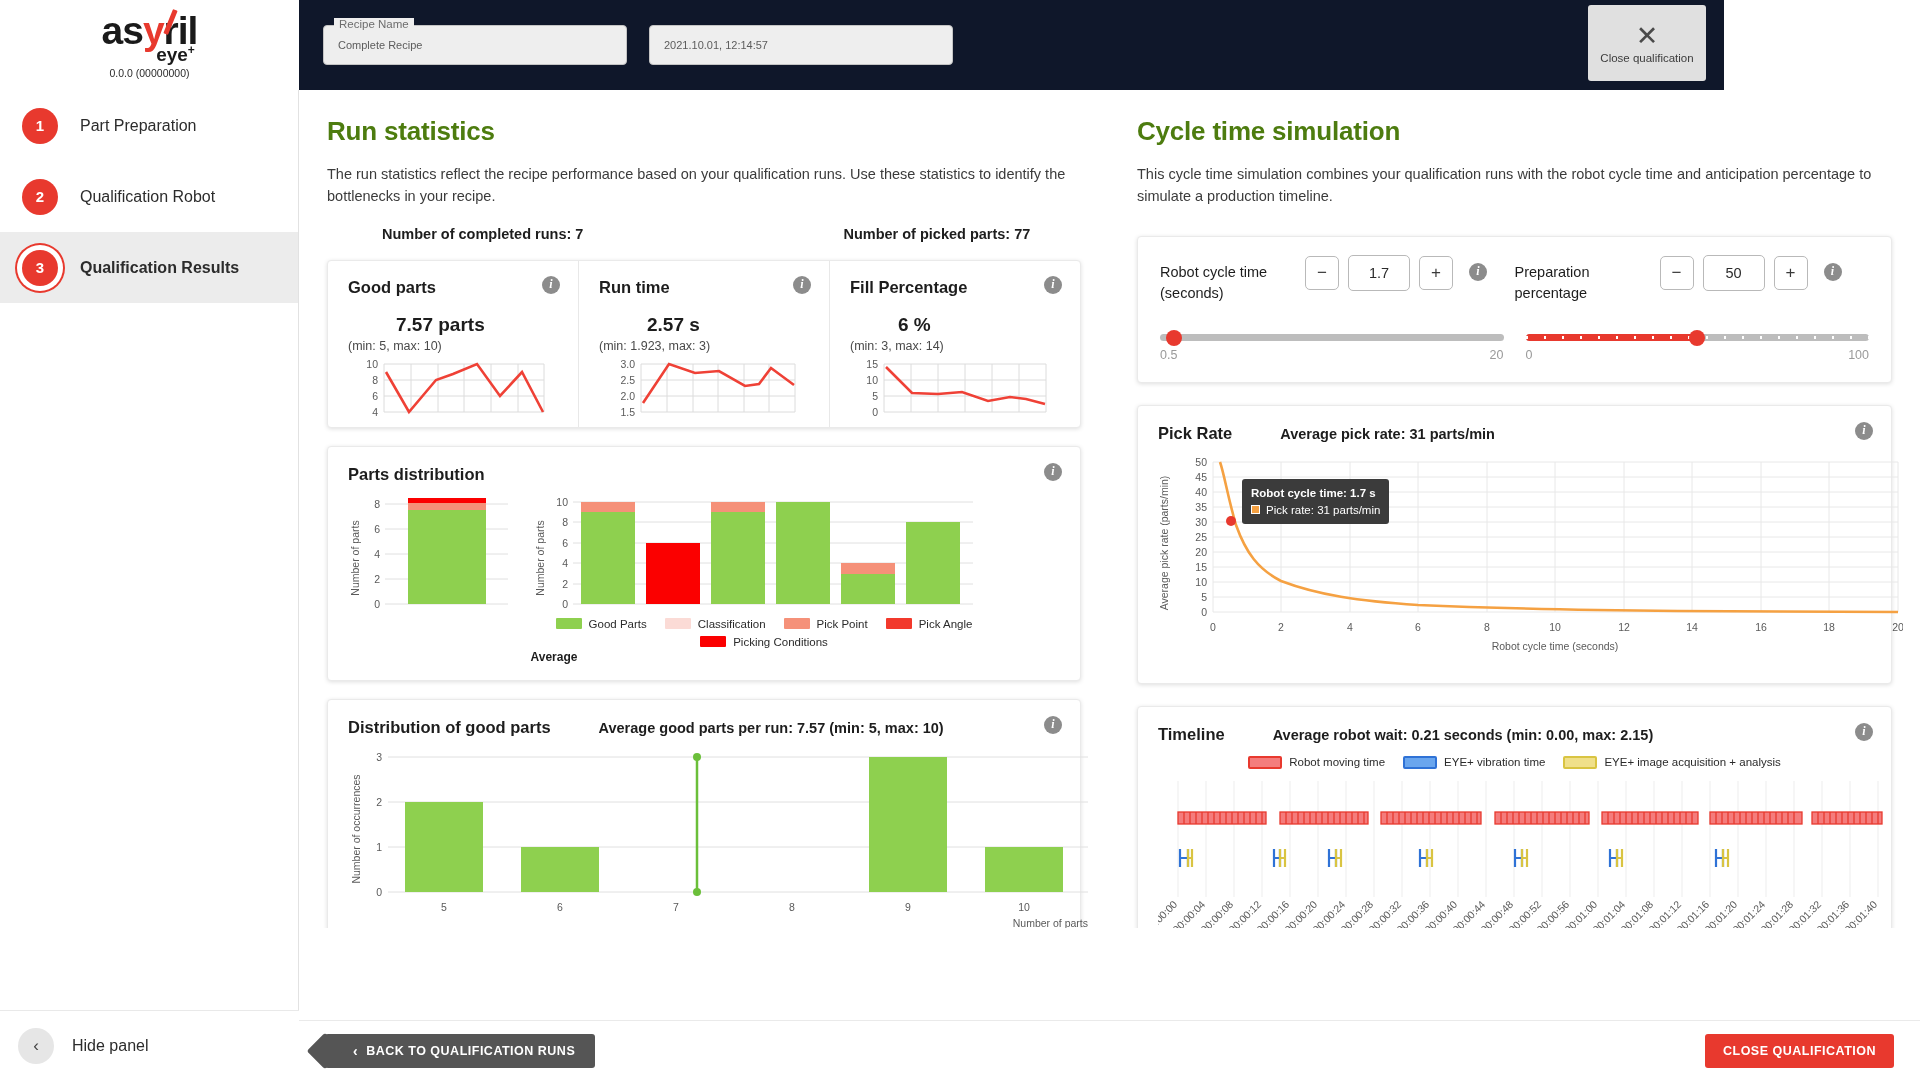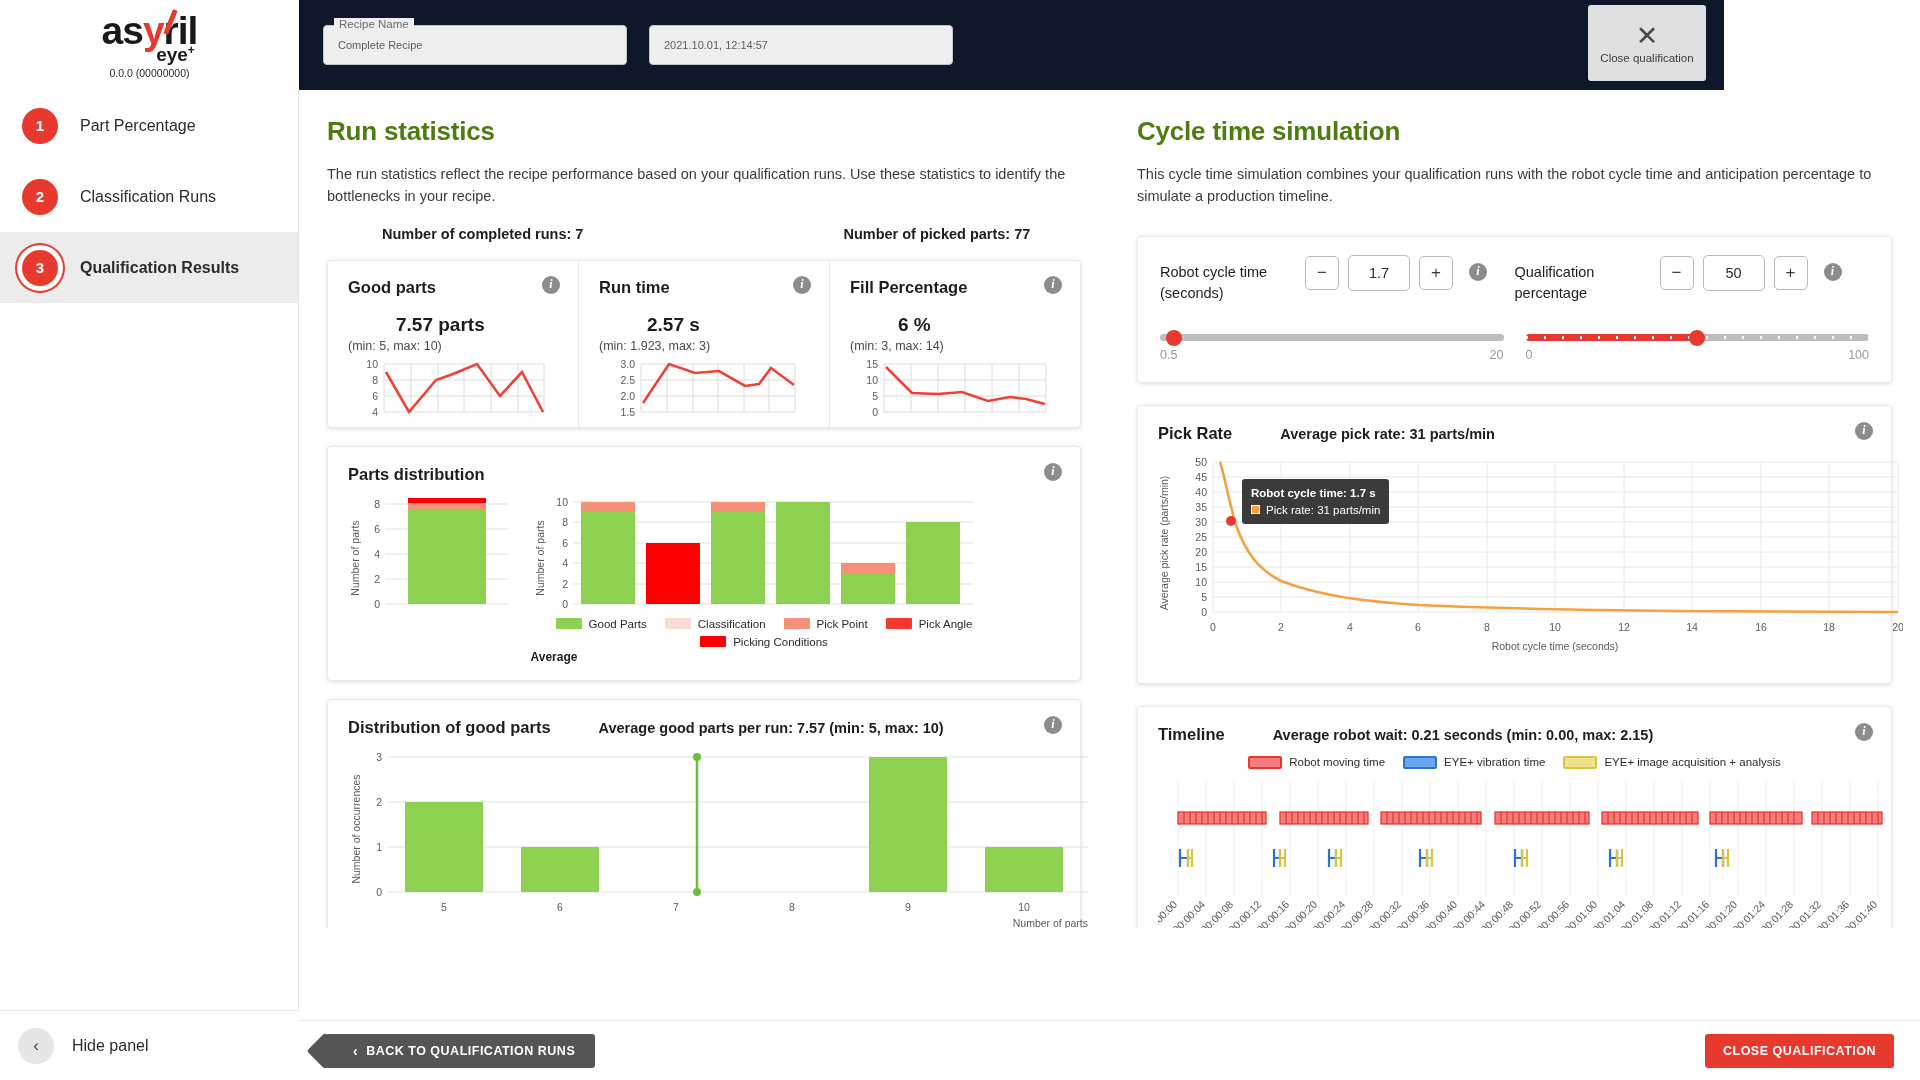--- a/index.html
+++ b/index.html
@@ -217,25 +217,25 @@
 
     <div class="close-qual">
       <span class="x">✕</span>
       <span class="lbl">Close qualification</span>
     </div>
   </div>
 
   <div class="sidebar">
     <div class="step">
       <div class="circle">1</div>
-      <div class="step-label">Part Percentage</div>
+      <div class="step-label">Part Preparation</div>
     </div>
     <div class="step">
       <div class="circle">2</div>
-      <div class="step-label">Classification Runs</div>
+      <div class="step-label">Qualification Robot</div>
     </div>
     <div class="step active">
       <div class="circle">3</div>
       <div class="step-label">Qualification Results</div>
     </div>
 
     <div class="hide-panel">
       <div class="chev-btn">
           <span>‹</span>
         </div>
@@ -481,21 +481,21 @@
                 </div>
               <div class="st-val">1.7</div>
               <div class="st-btn">
                   <span>+</span>
                 </div>
             </div>
             <div class="info-i">i</div>
           </div>
 
           <div class="ctrl-block">
-            <div class="ctrl-label">Qualification percentage</div>
+            <div class="ctrl-label">Preparation percentage</div>
             <div class="stepper">
               <div class="st-btn">
                   <span>−</span>
                 </div>
               <div class="st-val">50</div>
               <div class="st-btn">
                   <span>+</span>
                 </div>
             </div>
             <div class="info-i">i</div>

